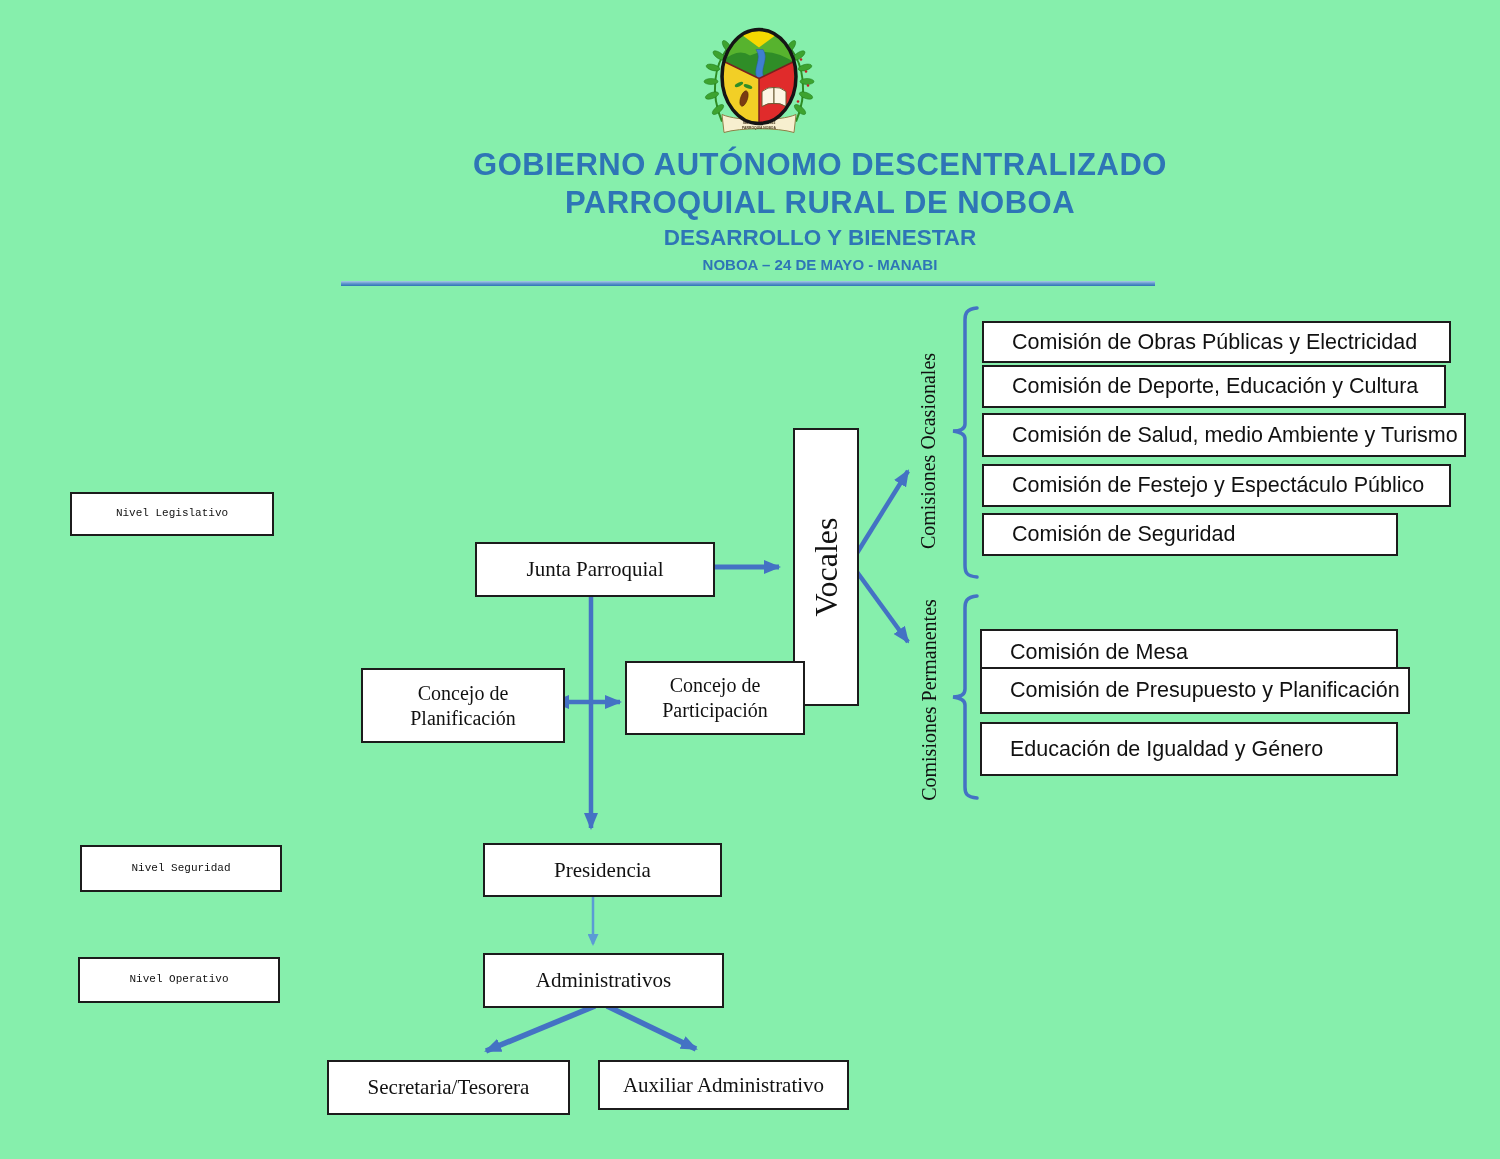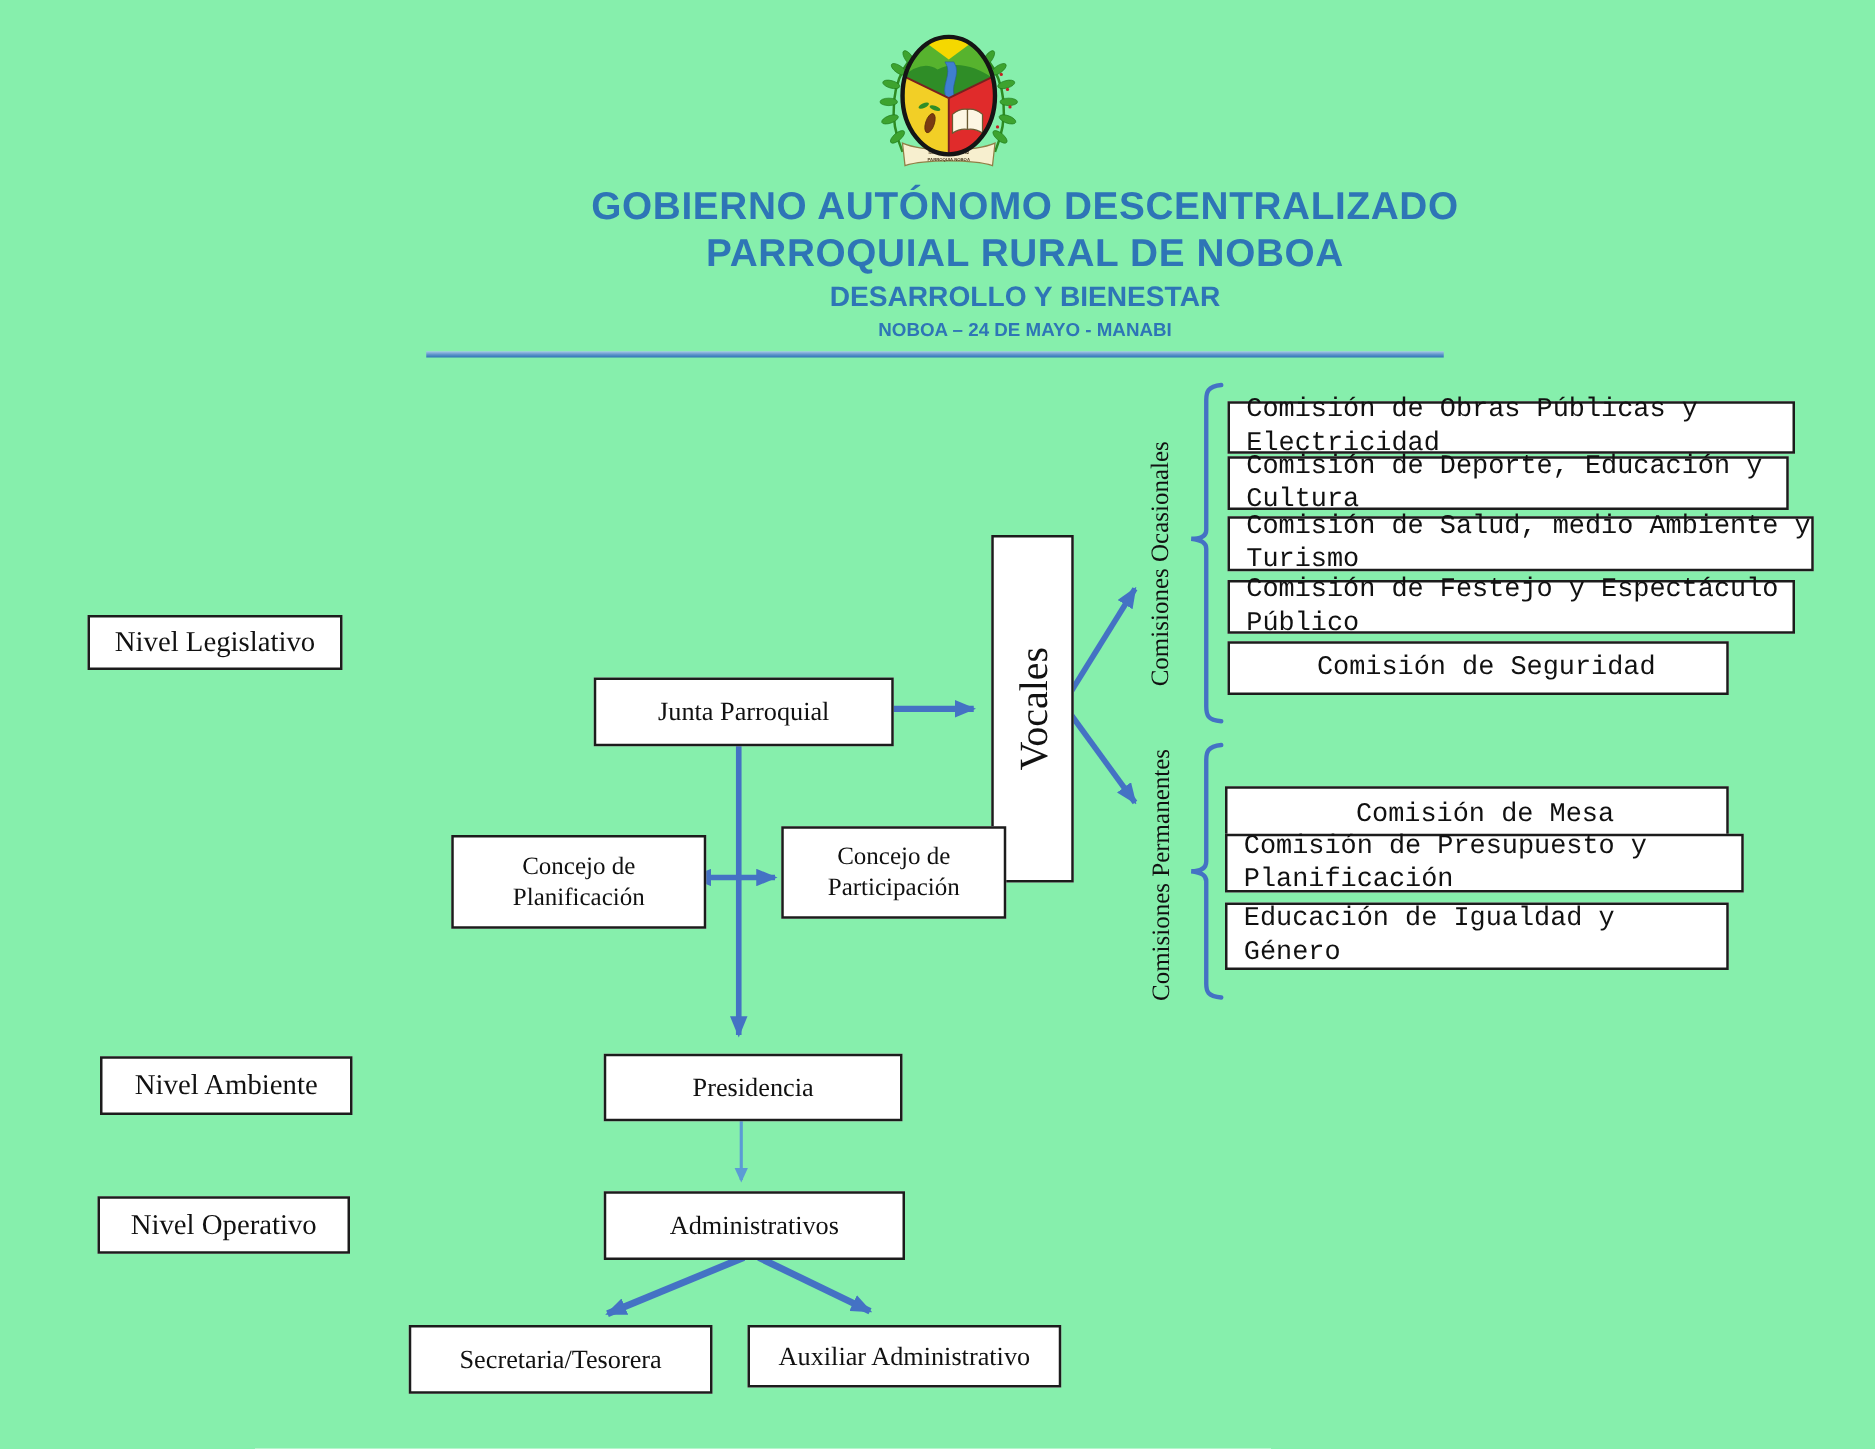--- a/index.html
+++ b/index.html
@@ -11,23 +11,23 @@
   .t1{font-size:31px;line-height:38px;letter-spacing:.5px;}
   .t2{font-size:31px;line-height:38px;letter-spacing:.5px;}
   .t3{font-size:22.5px;line-height:28px;margin-top:2px;}
   .t4{font-size:15px;line-height:19px;margin-top:3px;}
   .rule{position:absolute;left:341px;top:281px;width:814px;height:5px;
         background:linear-gradient(to bottom,#a8c8e8 0%,#5b93c9 55%,#2e74b5 100%);}
   
   .box{position:absolute;background:#fff;border:2px solid #1c1c1c;display:flex;
        align-items:center;justify-content:center;text-align:center;line-height:1.25;}
   .serif{font-family:"Liberation Serif",serif;font-size:21px;}
-  .nivel{font-family:Liberation Serif, serif;font-size:23px;border-width:2px;}
-  .com{font-family:Liberation Mono, monospace;font-size:21.5px;justify-content:center;
-       text-align:left;padding-left:13px;border-width:2px;}
+  .nivel{font-family:Liberation Mono, monospace;font-size:11px;border-width:2px;}
+  .com{font-family:Liberation Sans, sans-serif;font-size:21.5px;justify-content:flex-start;
+       text-align:left;padding-left:28px;border-width:2px;}
   .two-line{font-size:20px;padding:0 6px;}
   .vocales-box span{transform:rotate(-90deg);white-space:nowrap;font-size:32px;}
   .vlabel{position:absolute;width:220px;height:26px;display:flex;align-items:center;
           justify-content:center;transform:rotate(-90deg);white-space:nowrap;
           font-family:"Liberation Serif",serif;font-size:20px;color:#111;}
   svg.overlay{position:absolute;left:0;top:0;pointer-events:none;}
   .logo{position:absolute;left:698px;top:20px;width:122px;height:118px;}
 </style>
 </head>
 <body>
@@ -132,21 +132,21 @@
                C961,432 965,434 965,439 L965,565 C965,572 966,576 977,577"></path>
       <path d="M977,596 C966,597 965,602 965,608 L965,689 C965,694 961,697 953,697
                C961,698 965,700 965,705 L965,787 C965,793 966,797 977,798"></path>
     </g>
   </svg>
 
   <div class="box nivel" style="left:70px;top:492px;width:200px;height:40px;">
     <span>Nivel Legislativo</span>
   </div>
   <div class="box nivel" style="left:80px;top:845px;width:198px;height:43px;">
-    <span>Nivel Ambiente</span>
+    <span>Nivel Seguridad</span>
   </div>
   <div class="box nivel" style="left:78px;top:957px;width:198px;height:42px;">
     <span>Nivel Operativo</span>
   </div>
 
   <div class="box serif" style="left:475px;top:542px;width:236px;height:51px;">
     <span>Junta Parroquial</span>
   </div>
 
   <div class="box serif vocales-box" style="left:793px;top:428px;width:62px;height:274px;">

